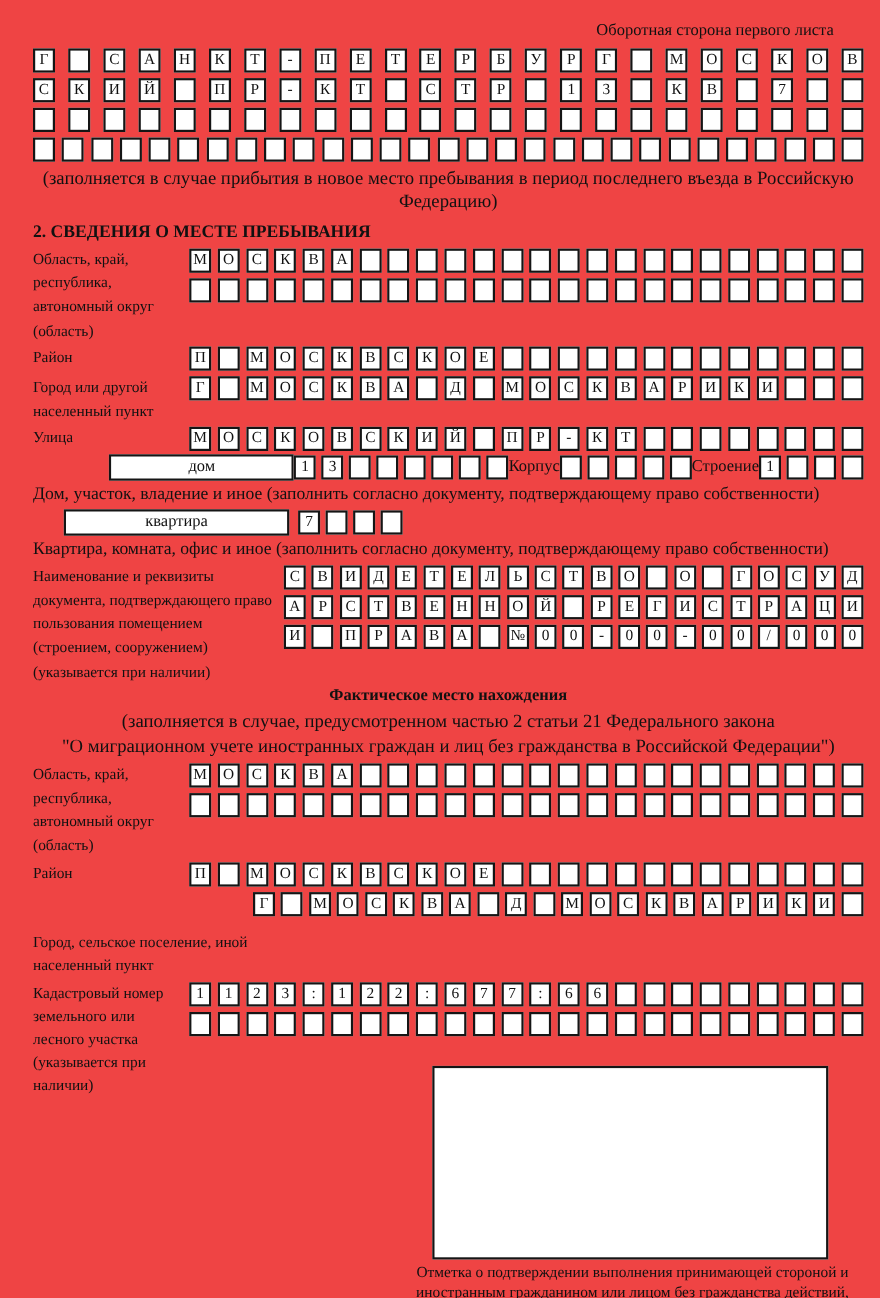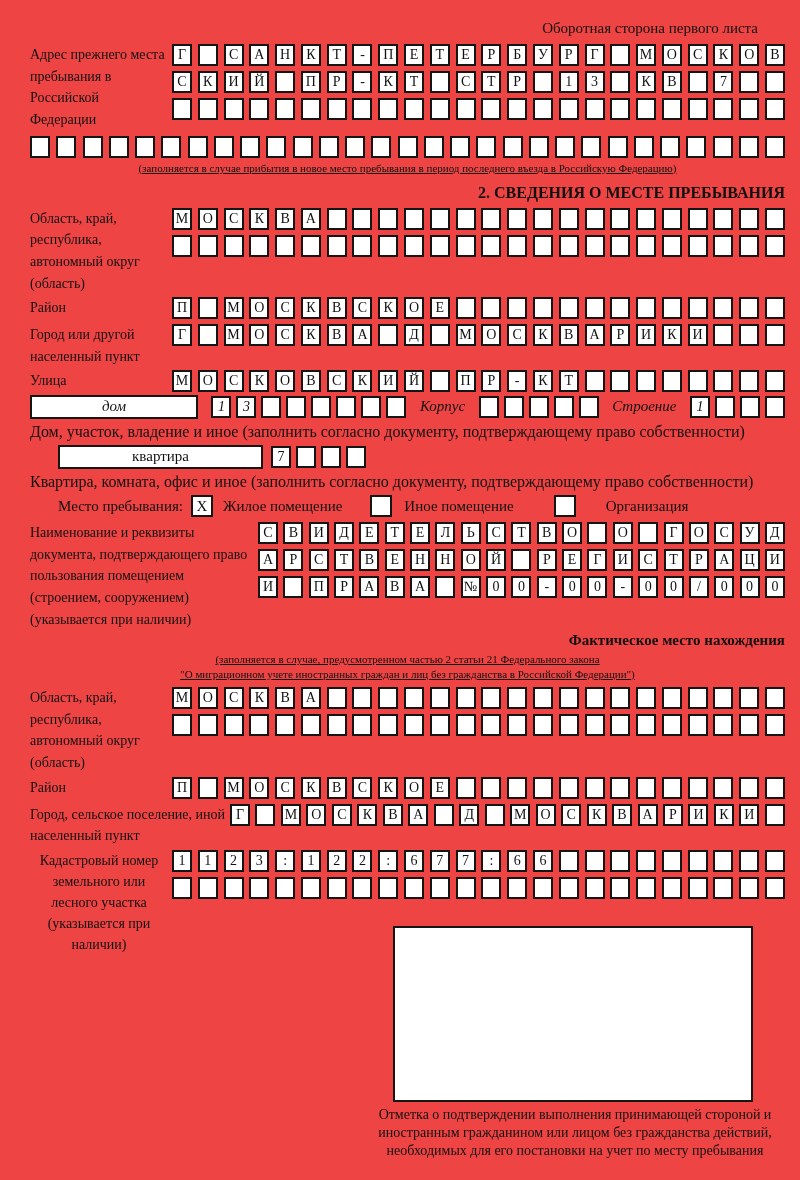--- a/index.html
+++ b/index.html
@@ -7,68 +7,67 @@
     width:800px;height:1180px;overflow:hidden;position:relative;
     background:#ef4444;color:#111;
     font-family:"Liberation Serif","DejaVu Serif",serif;
   }
   .top-note{margin-top:20px;padding-right:42px;text-align:right;font-size:15px;}
   .content{margin-left:30px;margin-right:15px;}
 
   .field{display:flex;align-items:flex-start;}
   .flabel{width:142px;flex:0 0 142px;font-size:14px;line-height:1.55;padding-right:4px;box-sizing:border-box;}
   .wlabel{width:228px;flex:0 0 228px;}
-  .glabel{width:200px;flex:0 0 200px;}
+  .glabel{width:200px;flex:0 0 200px;margin-top:36px;}
   .rows{flex:1;display:flex;flex-direction:column;gap:5px;min-width:0;}
   .cr{display:flex;justify-content:space-between;width:100%;}
   .cg{display:flex;gap:5px;}
   .cell{
     box-sizing:border-box;width:20px;height:22px;flex:0 0 20px;
     border:2px solid #151515;display:flex;align-items:center;justify-content:center;
     font-size:14px;background:#fff;
   }
   .fullrow{margin-top:5px;}
-  .note-c{text-align:center;font-size:11px;line-height:1.25;margin-top:4px;text-decoration:underline;}
+  .note-c{text-align:center;font-size:17px;line-height:1.25;margin-top:4px;}
   .note-l{font-size:16px;line-height:1.2;margin-top:3px;}
-  .s2-title{text-align:right;font-weight:bold;font-size:16px;margin-top:8px;}
-  .fact-title{text-align:right;font-weight:bold;font-size:15px;margin-top:2px;}
+  .s2-title{text-align:left;font-weight:bold;font-size:16px;margin-top:8px;}
+  .fact-title{text-align:center;font-weight:bold;font-size:15px;margin-top:2px;}
 
   .mt0{margin-top:1px;} .mt2{margin-top:2px;} .mt3{margin-top:3px;}
   .mt4{margin-top:4px;padding-left:28px;} .mt5{margin-top:5px;justify-content:center;} .mt6{margin-top:6px;} .mt7{margin-top:7px;}
 
   .inline-row{display:flex;align-items:center;}
   .ilabel{font-size:15px;white-space:nowrap;}
   .wide-box{box-sizing:border-box;border:2px solid #151515;height:24px;display:flex;
     align-items:center;justify-content:center;font-size:15px;background:#fff;}
   .w-dom{width:168px;flex:0 0 168px;}
   .w-kv{width:205px;flex:0 0 205px;}
-  .sb{justify-content:space-between;font-style:italic;}
+  .sb{justify-content:flex-end;}
   .ml8{margin-left:8px;} .ml10{margin-left:10px;} .ml12{margin-left:12px;}
   .ml28{margin-left:28px;} .ml30{margin-left:30px;} .ml40{margin-left:40px;}
   .checkbox{box-sizing:border-box;width:22px;height:22px;flex:0 0 22px;border:2px solid #151515;
     display:inline-flex;align-items:center;justify-content:center;font-size:15px;background:#fff;}
   .note-mesto{font-size:13.5px;margin-top:2px;margin-left:198px;}
   .hclip{height:70px;}
-  .hclip .flabel{line-height:1.5;text-align:center;}
+  .hclip .flabel{line-height:1.5;}
   .bigbox{box-sizing:border-box;width:360px;height:176px;border:2px solid #151515;
     margin-left:363px;margin-top:6px;background:#fff;}
   .otmetka{width:402px;margin-left:344px;margin-top:4px;text-align:center;
     font-size:14px;line-height:1.3;}
 </style>
 </head>
 <body>
 
 <div class="page">
 
   <div class="top-note">Оборотная сторона первого листа</div>
 
   <div class="content">
 
     <div class="field mt7">
-      <div class="flabel">Адрес прежнего места пребывания в Российской Федерации</div>
       <div class="rows">
         <div class="cr">
             <span class="cell">Г</span>
             <span class="cell"></span>
             <span class="cell">С</span>
             <span class="cell">А</span>
             <span class="cell">Н</span>
             <span class="cell">К</span>
             <span class="cell">Т</span>
             <span class="cell">-</span>
@@ -366,29 +365,20 @@
       <div class="wide-box w-kv">квартира</div>
       <div class="cg ml8">
           <span class="cell">7</span>
           <span class="cell"></span>
           <span class="cell"></span>
           <span class="cell"></span>
         </div>
     </div>
     <div class="note-l">Квартира, комната, офис и иное (заполнить согласно документу, подтверждающему право собственности)</div>
 
-    <div class="inline-row mt4">
-      <span class="ilabel">Место пребывания:</span>
-      <span class="checkbox ml8">X</span>
-      <span class="ilabel ml10">Жилое помещение</span>
-      <span class="checkbox ml28"></span>
-      <span class="ilabel ml12">Иное помещение</span>
-      <span class="checkbox ml40"></span>
-      <span class="ilabel ml30">Организация</span>
-    </div>
 
     <div class="field mt5">
       <div class="flabel wlabel">Наименование и реквизиты документа, подтверждающего право пользования помещением (строением, сооружением) (указывается при наличии)</div>
       <div class="rows">
         <div class="cr">
             <span class="cell">С</span>
             <span class="cell">В</span>
             <span class="cell">И</span>
             <span class="cell">Д</span>
             <span class="cell">Е</span>

